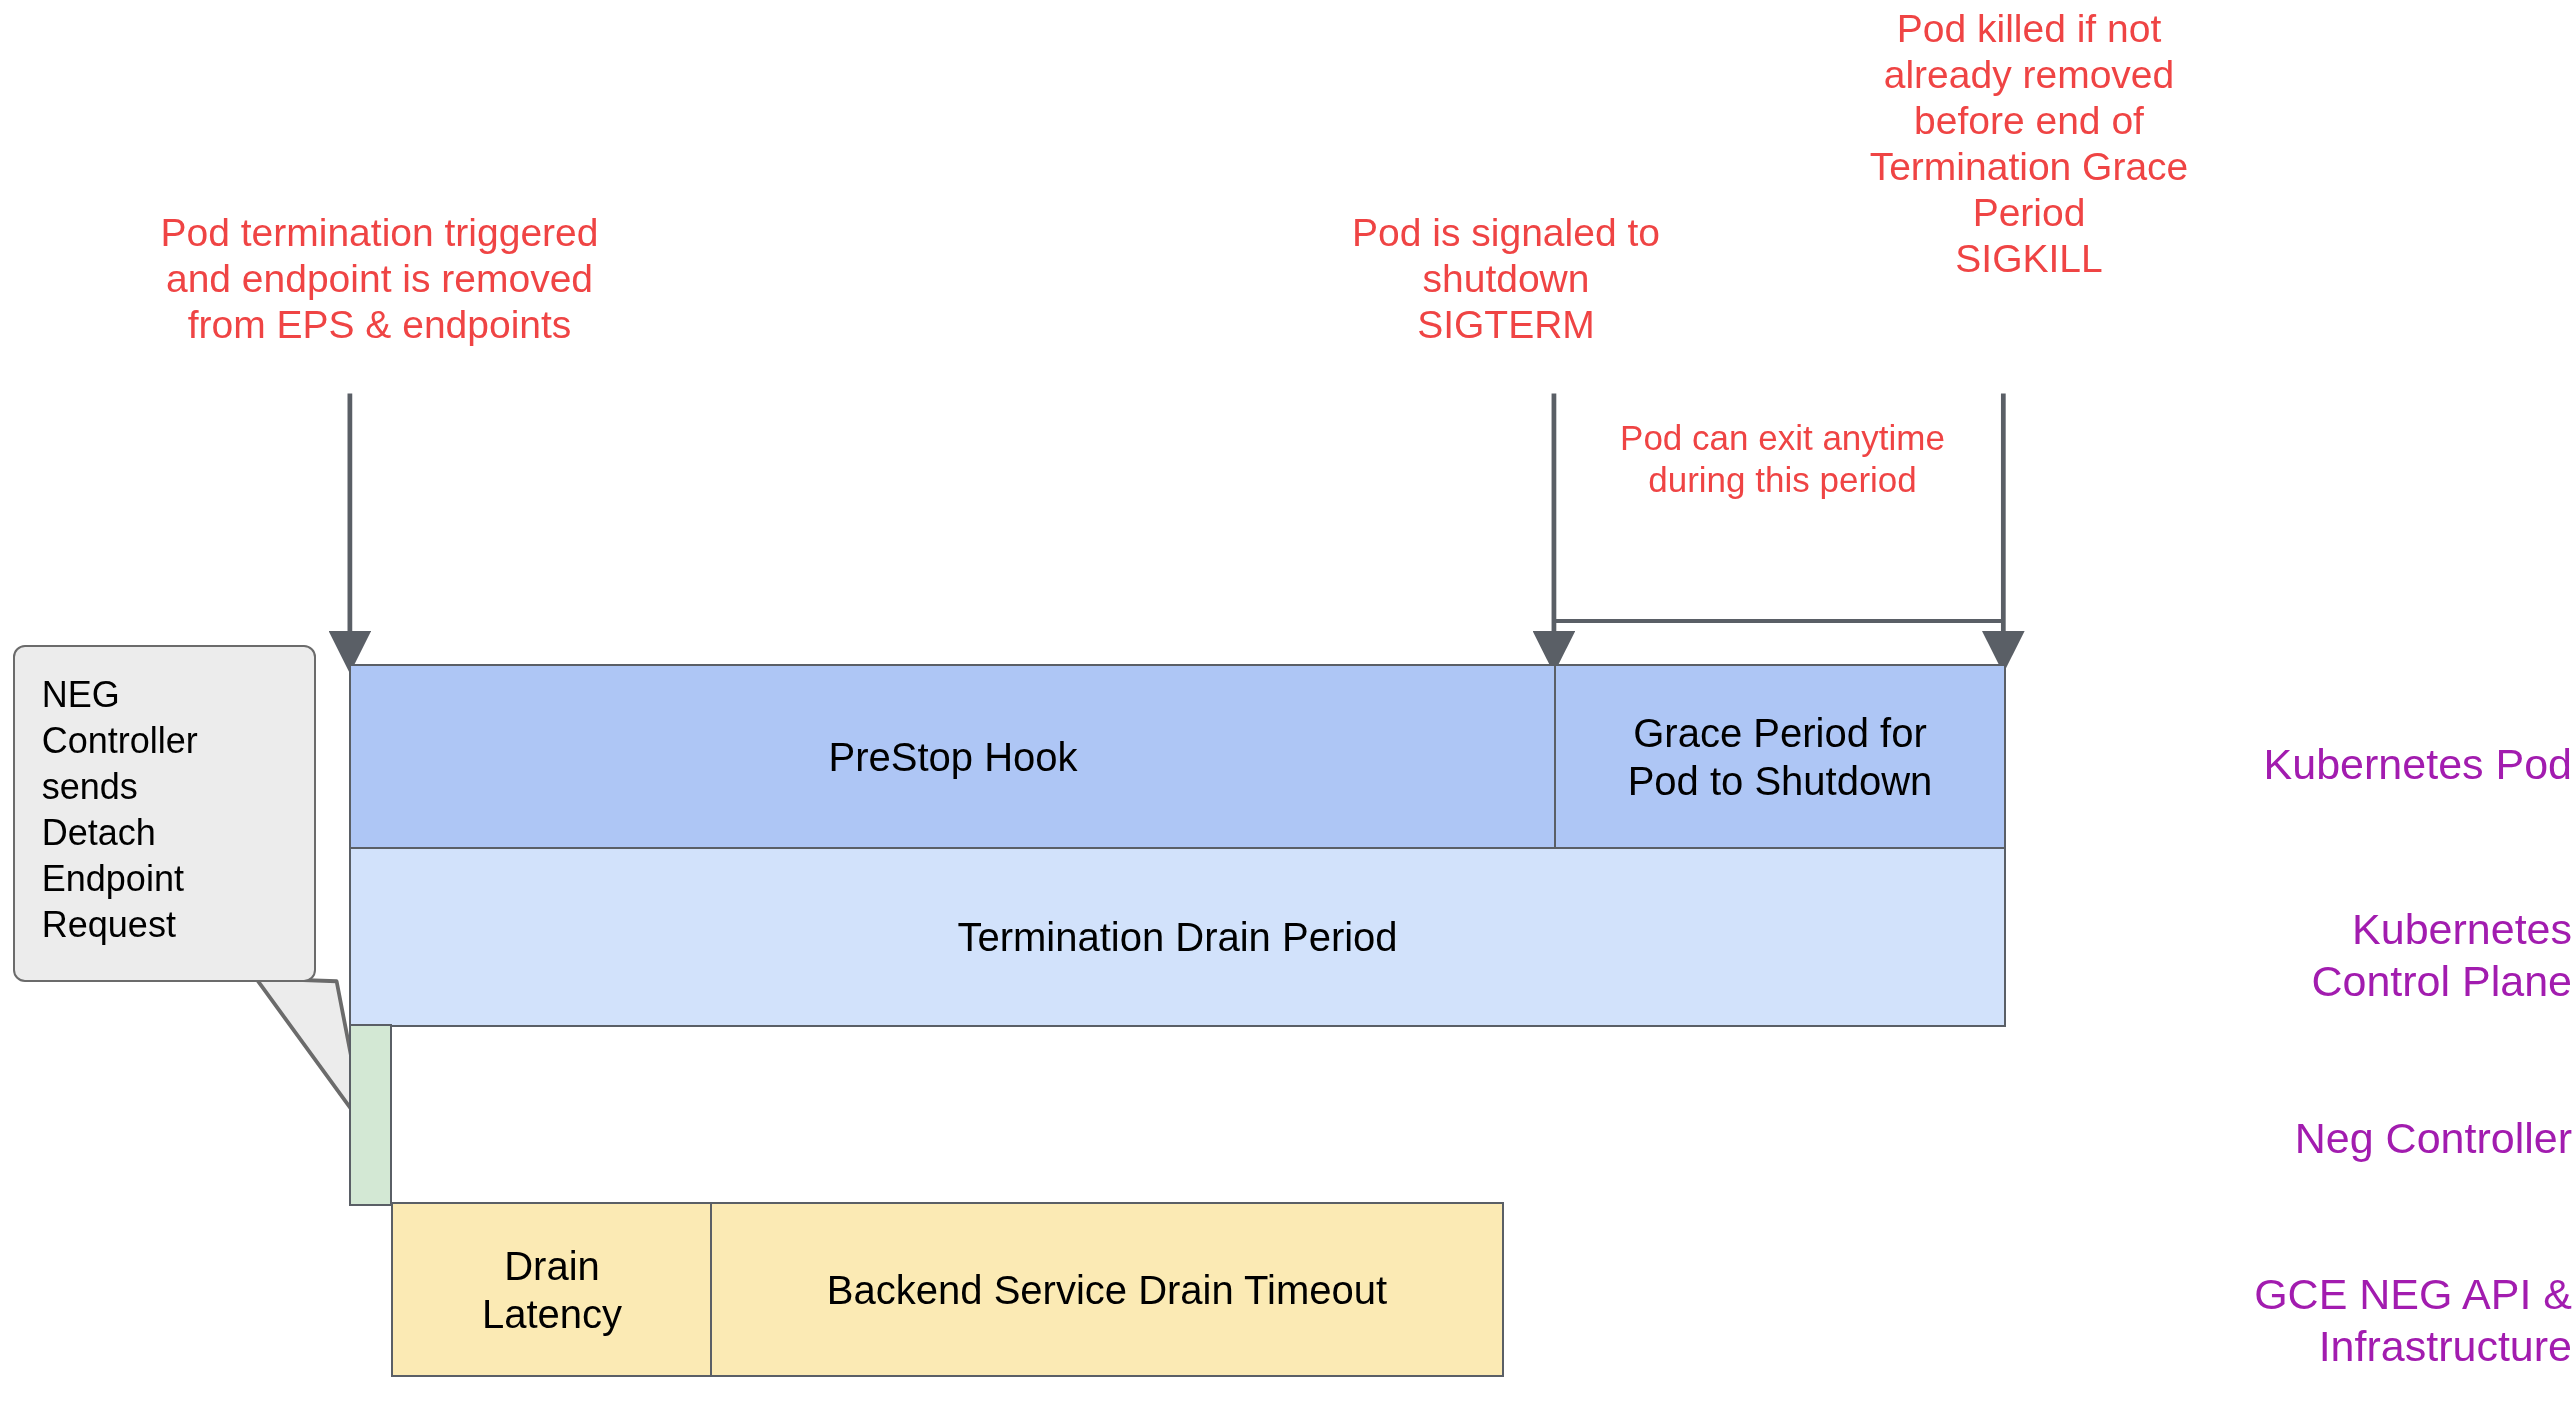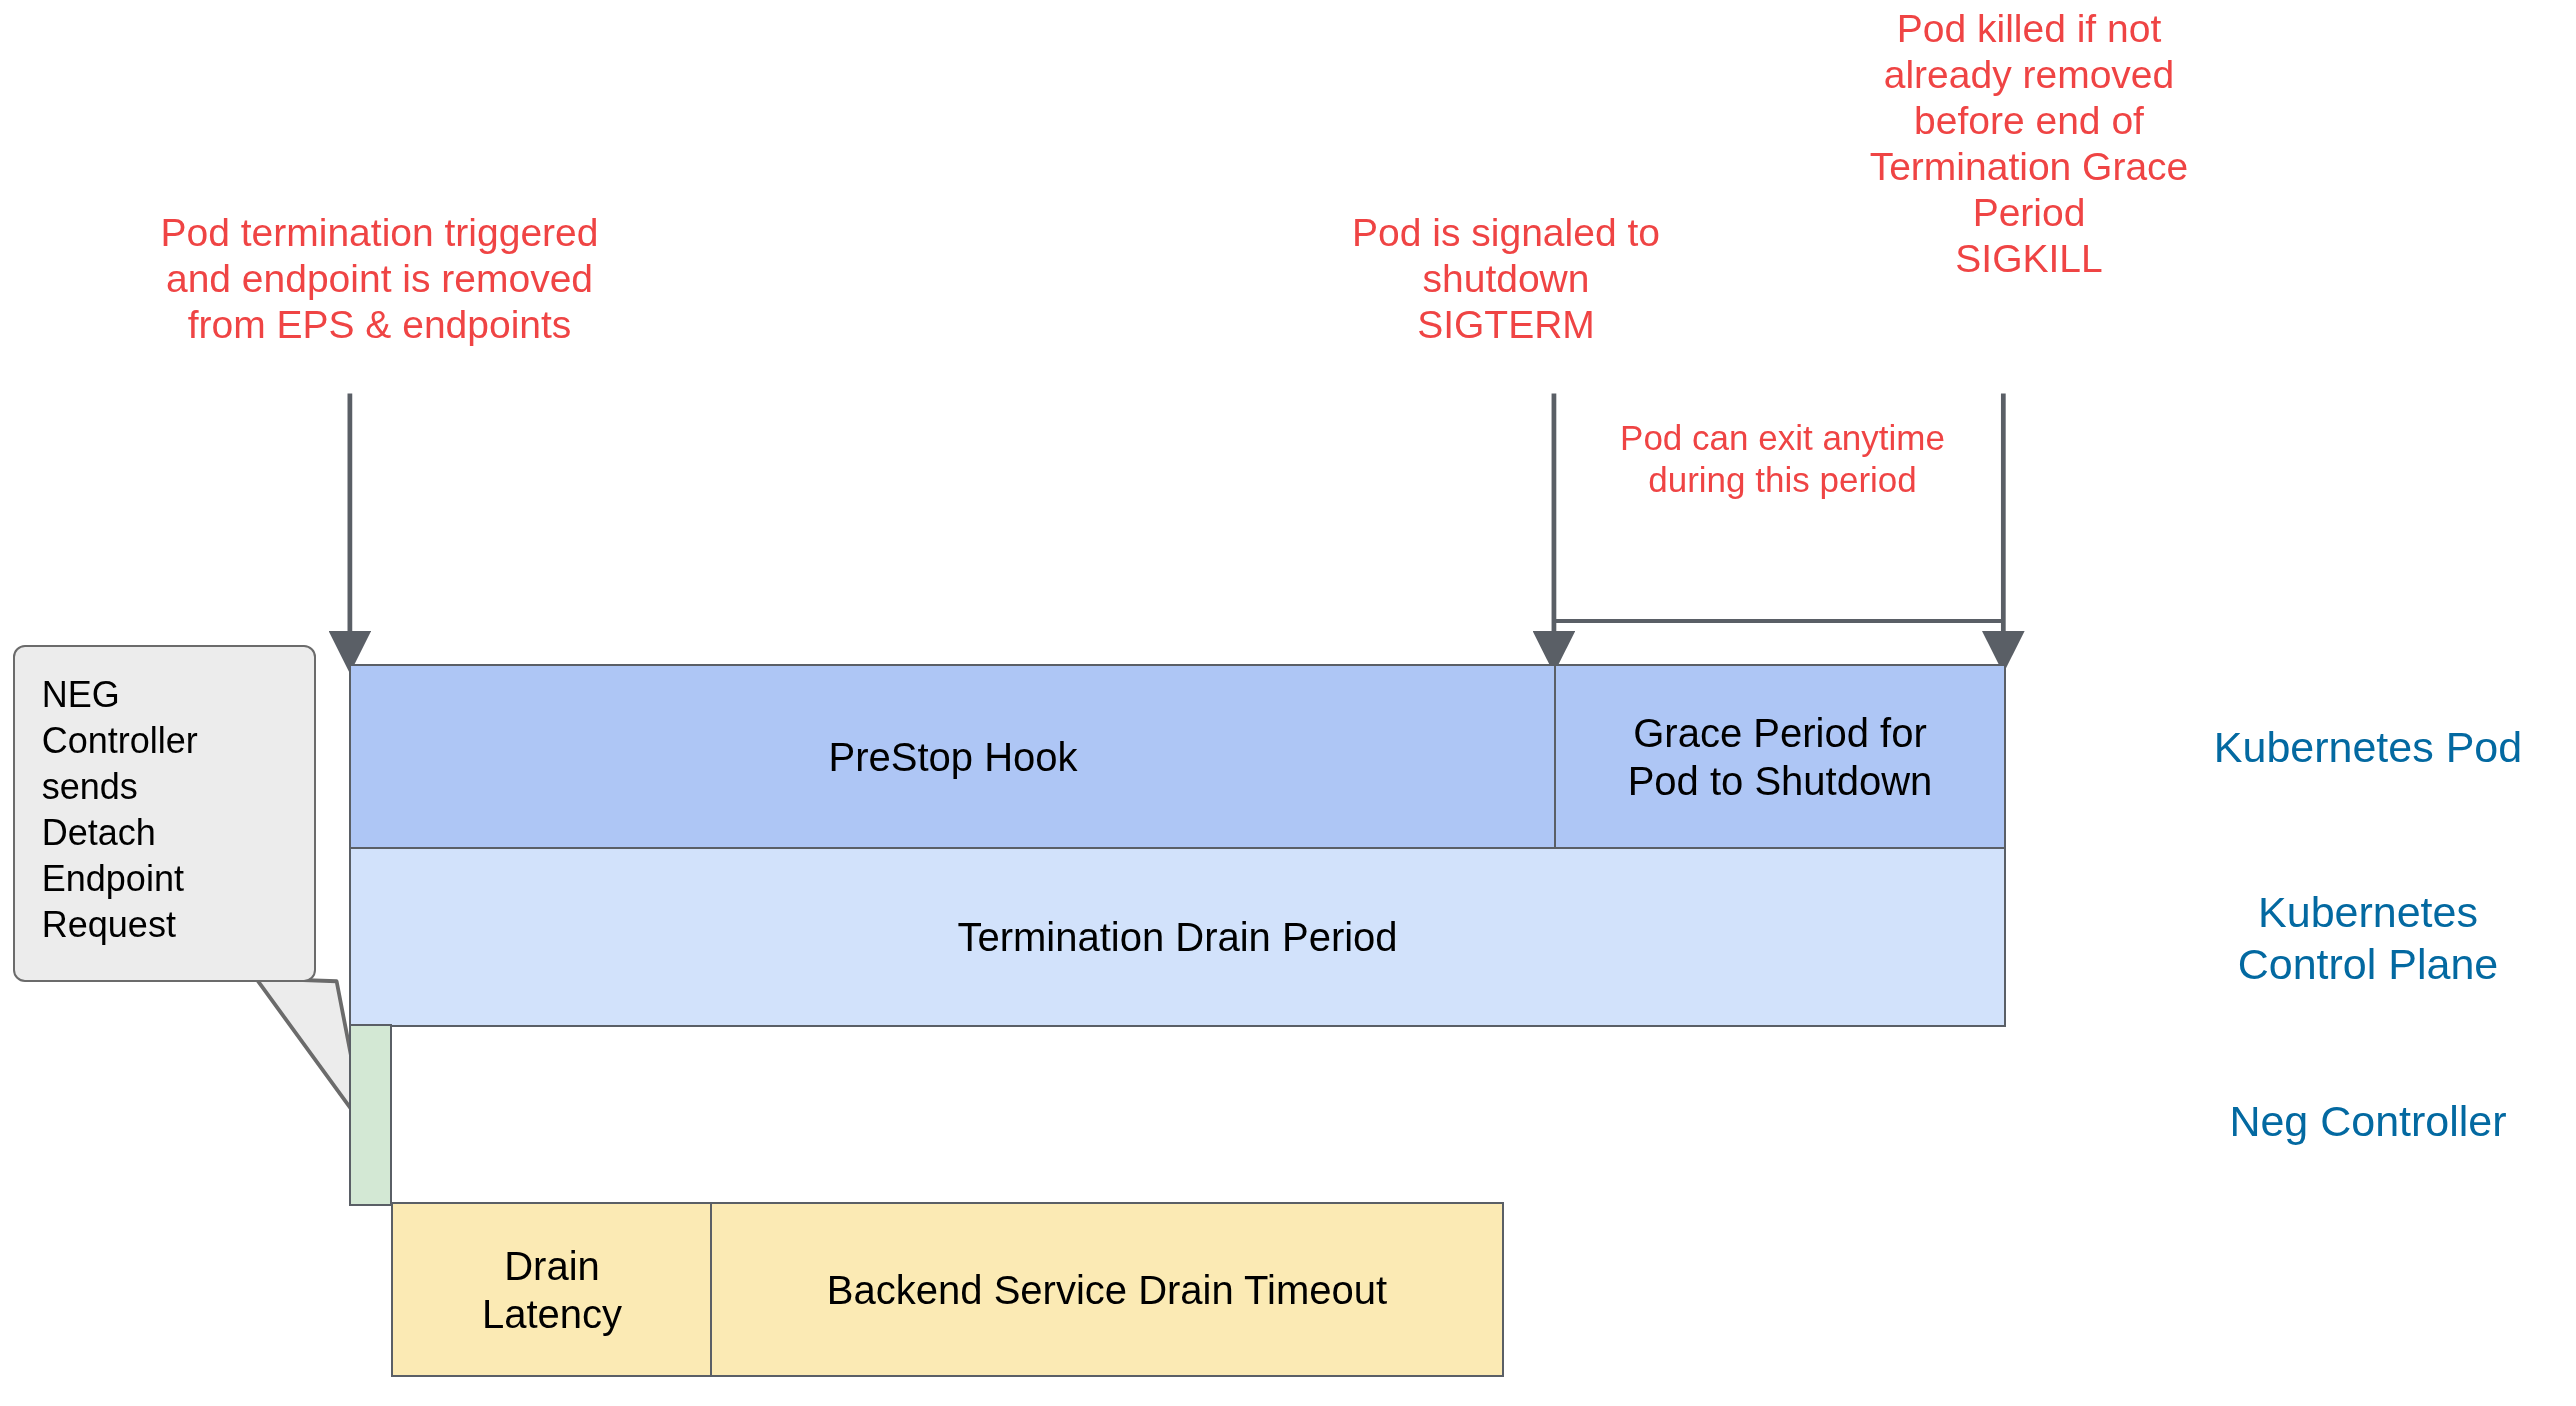--- a/index.html
+++ b/index.html
@@ -61,23 +61,24 @@
   .bar-grace     { background: #aec6f5; }
   .bar-tgp       { background: #d2e2fb; }
   .bar-neg       { background: #d3e8d4; }
   .bar-yellow    { background: #fbeab4; }
 
   
   .lane-label {
     position: absolute;
     font-size: 43px;
     line-height: 1.22;
-    color: #0369a1;
+    color: #a21caf;
     white-space: pre-line;
-    text-align: center;
+    text-align: right;
+    margin-top: 17px;
   }
 
   
   .callout {
     position: absolute;
     box-sizing: border-box;
     background: #ececec;
     border: 2.8px solid #6b6b6b;
     border-radius: 12px;
     font-size: 36px;
@@ -149,15 +150,17 @@
 
   <div class="bar bar-yellow" style="left:710px; top:1202px; width:794px; height:175px;">Backend Service Drain Timeout</div>
 
   <div class="lane-label" style="left:2164px; top:721px; width:408px;">Kubernetes Pod</div>
 
   <div class="lane-label" style="left:2164px; top:886px; width:408px;">Kubernetes
 Control Plane</div>
 
   <div class="lane-label" style="left:2164px; top:1095px; width:408px;">Neg Controller</div>
 
+  <div class="lane-label" style="left:2164px; top:1251px; width:408px;">GCE NEG API &amp;
+Infrastructure</div>
 
 </div>
 
 
 </body></html>

